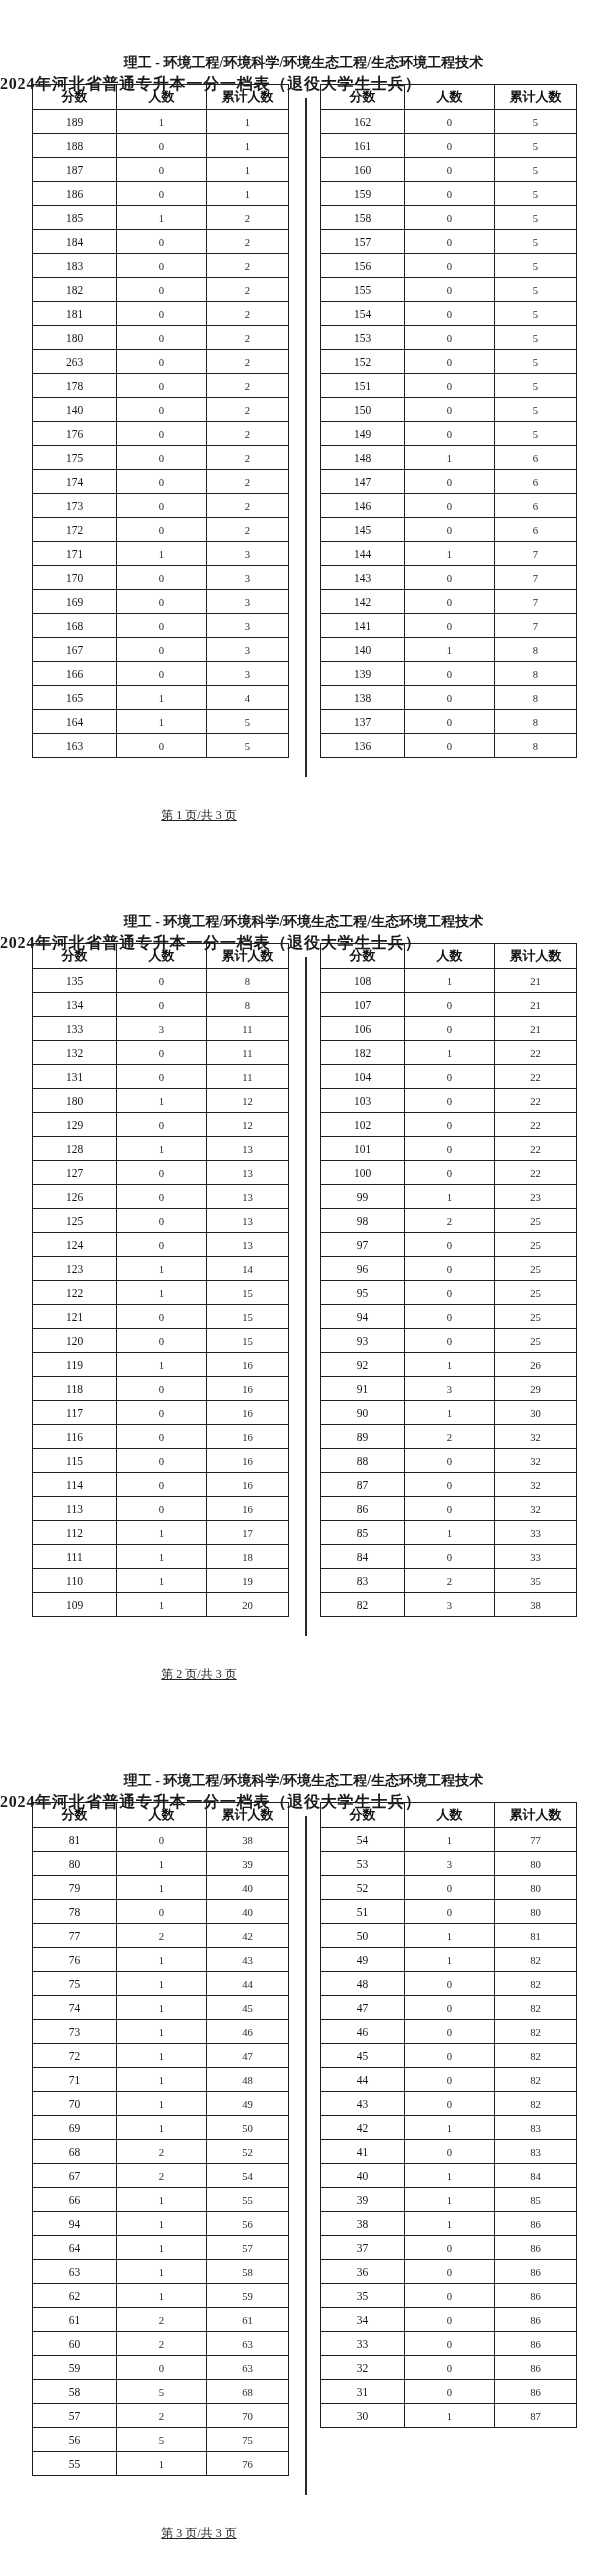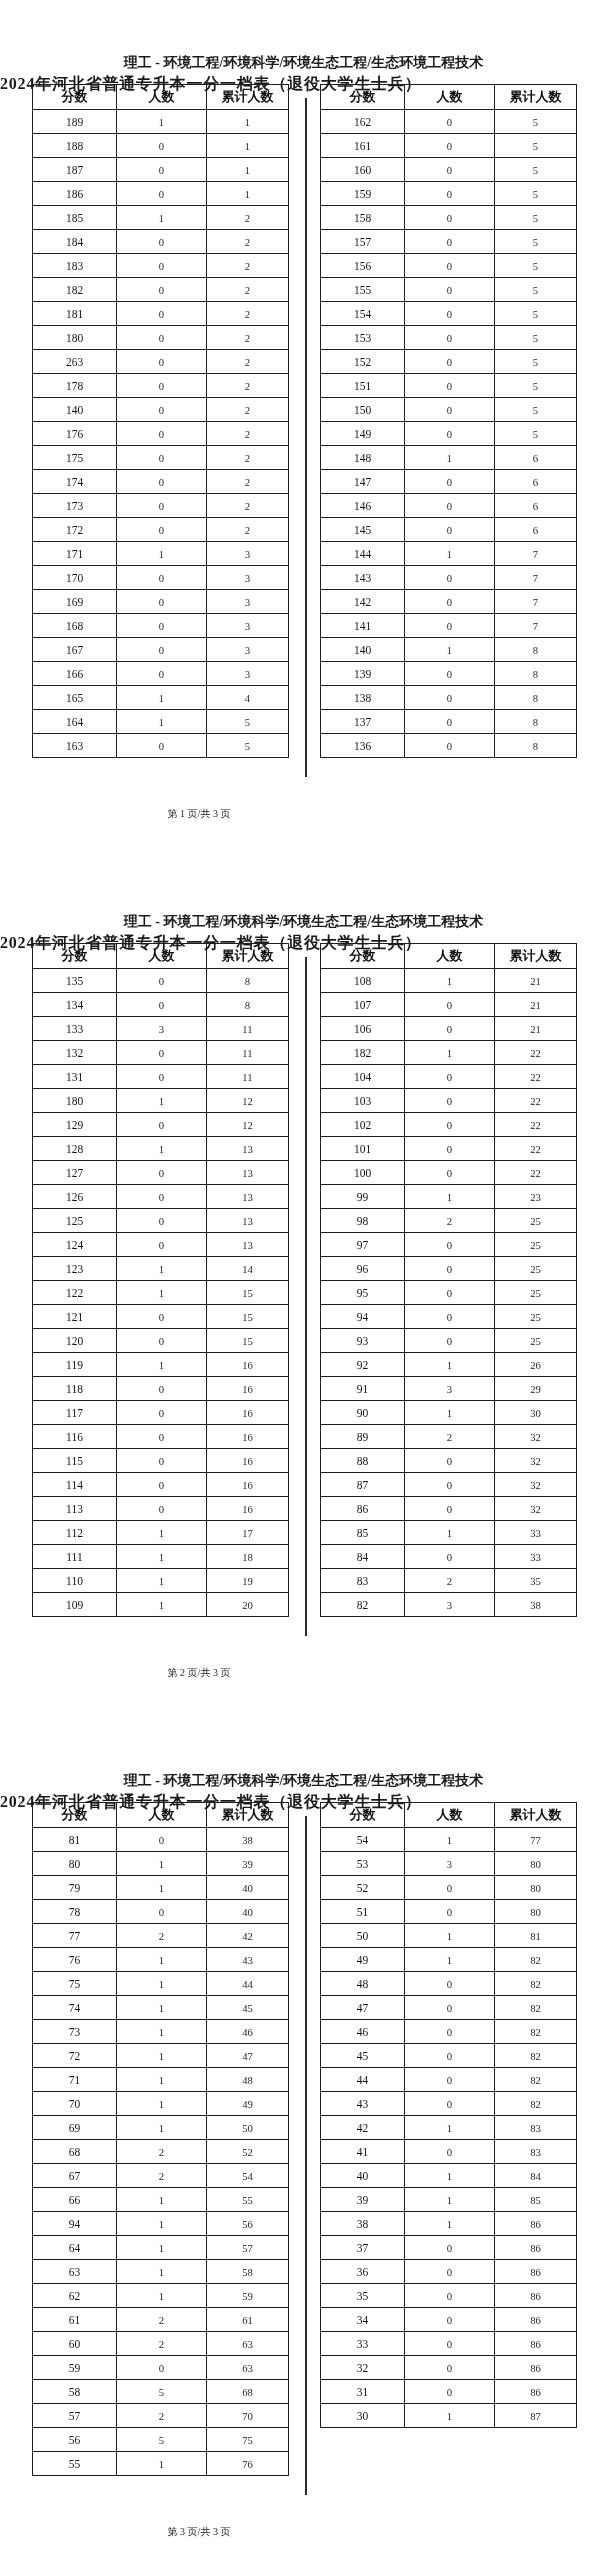--- a/index.html
+++ b/index.html
@@ -71,23 +71,24 @@
     width:1.5px;
     height:679px;
     background:#2a2a2a;
   }
   .page-footer {
     position:absolute;
     top:807px;
     left:0;
     width:398px;
     text-align:center;
-    font-size:10px;
+    font-size:12px;
     color:#222222;
     white-space:nowrap;
+    text-decoration:underline;
   }
 </style>
 </head>
 <body>
 
 <div class="page">
   <div class="page-title">2024年河北省普通专升本一分一档表（退役大学生士兵）</div>
   <div class="page-subtitle">理工 - 环境工程/环境科学/环境生态工程/生态环境工程技术</div>
 
   <table class="score-table left">

